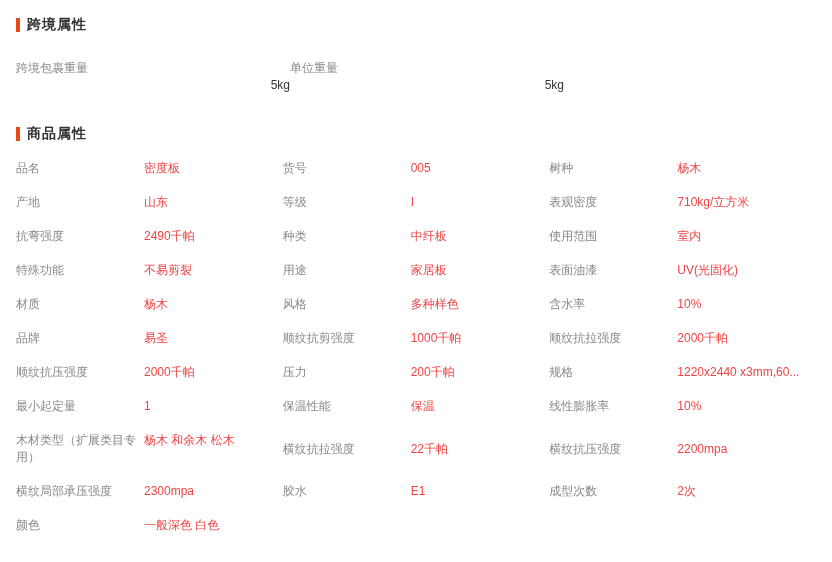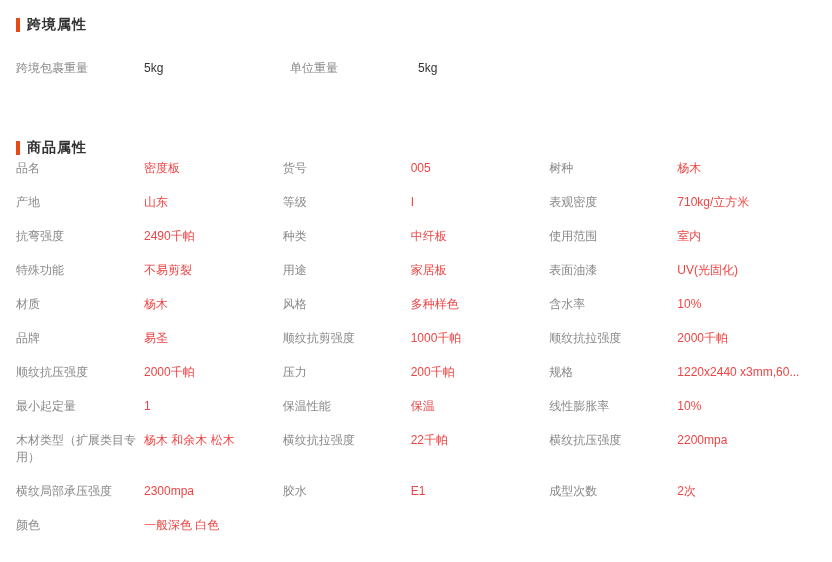--- a/index.html
+++ b/index.html
@@ -32,24 +32,25 @@
     letter-spacing: 1px;
   }
   .title-bar {
     display: inline-block;
     width: 4px;
     height: 14px;
     background: #e64a19;
     margin-right: 7px;
   }
   .sec1 { position: absolute; left: 16px; top: 16px; }
-  .sec2 { position: absolute; left: 16px; top: 139px; }
+  .sec2 { position: absolute; left: 16px; top: 125px; }
   .attr-row {
     display: flex;
     width: 800px;
+    align-items: center;
   }
   .attr-cell {
     display: flex;
     width: 274px;
     box-sizing: border-box;
   }
   .attr-label {
     width: 128px;
     flex: none;
     color: #888888;
@@ -69,21 +70,21 @@
   }
 
   
   .cross-grid {
     position: absolute;
     left: 16px;
     top: 60px;
     width: 800px;
     display: flex;
   }
-  .cross-cell { display: flex; width: 274px; }
+  .cross-cell { display: flex; width: 274px; flex-direction: column; }
   .cross-label {
     width: 128px;
     color: #888888;
     font-size: 12px;
     line-height: 17px;
   }
   .cross-value {
     color: #333333;
     font-size: 12px;
     line-height: 17px;

